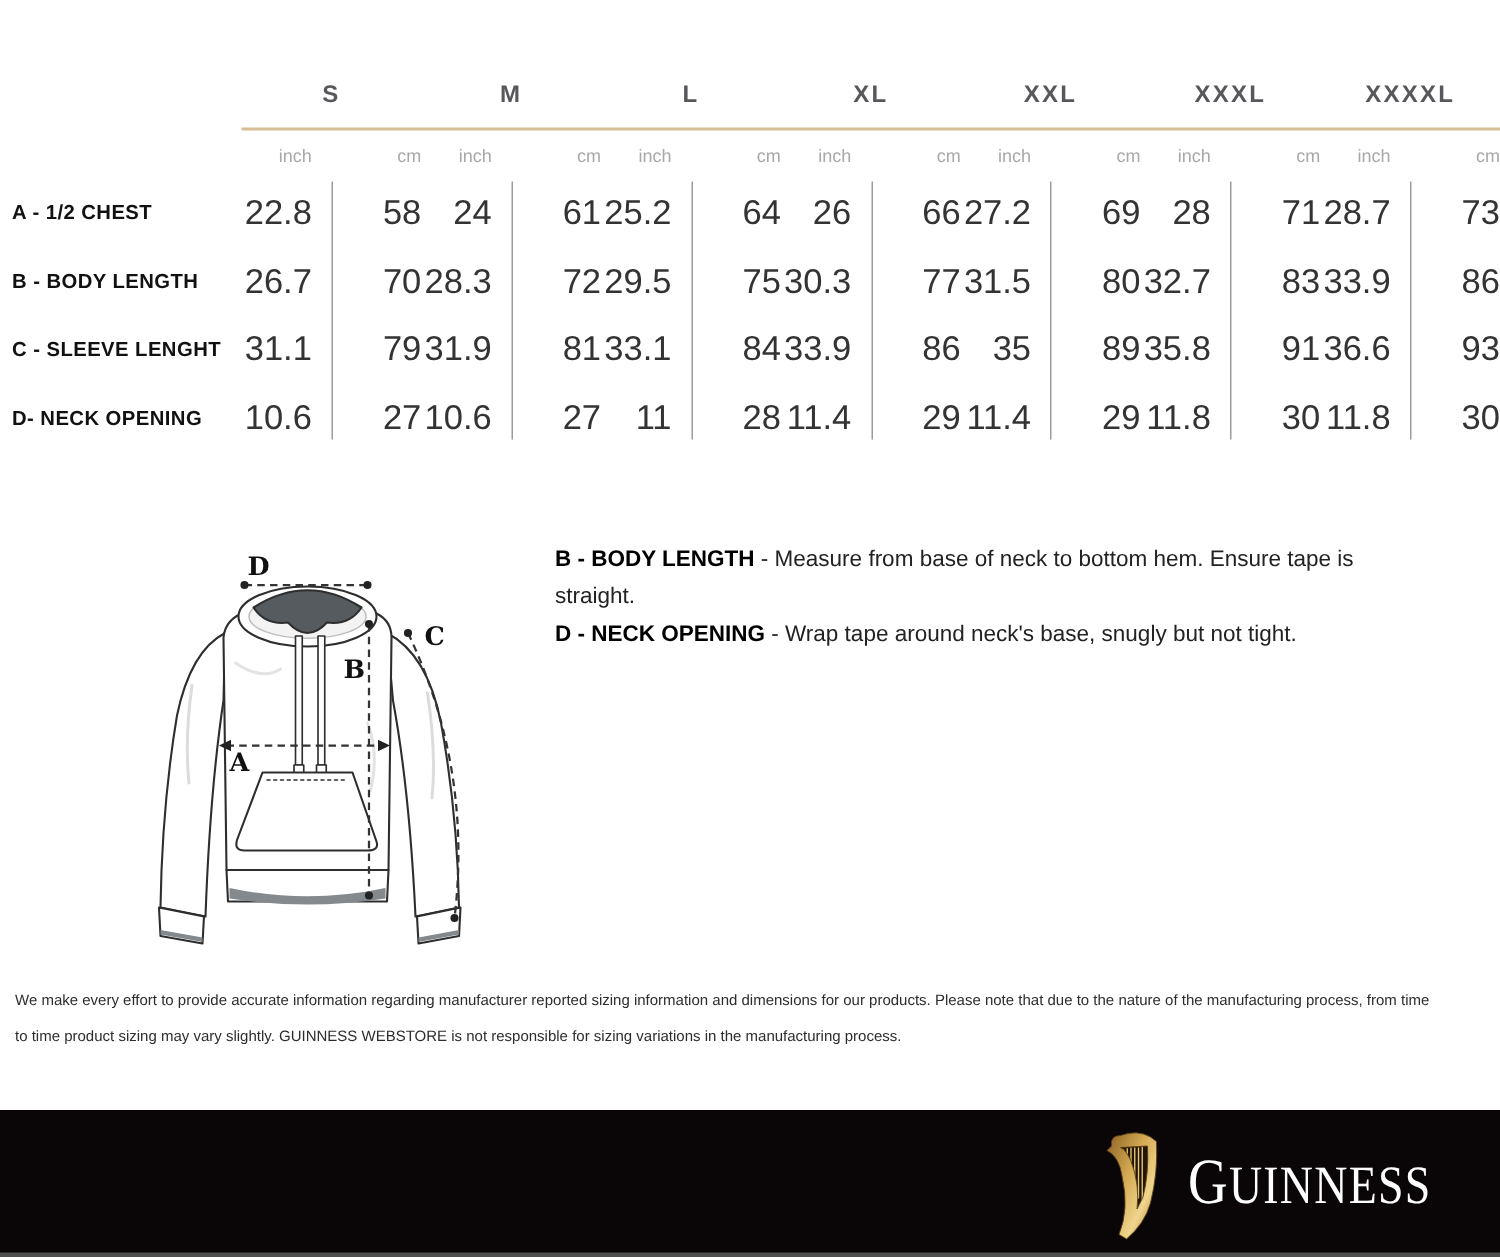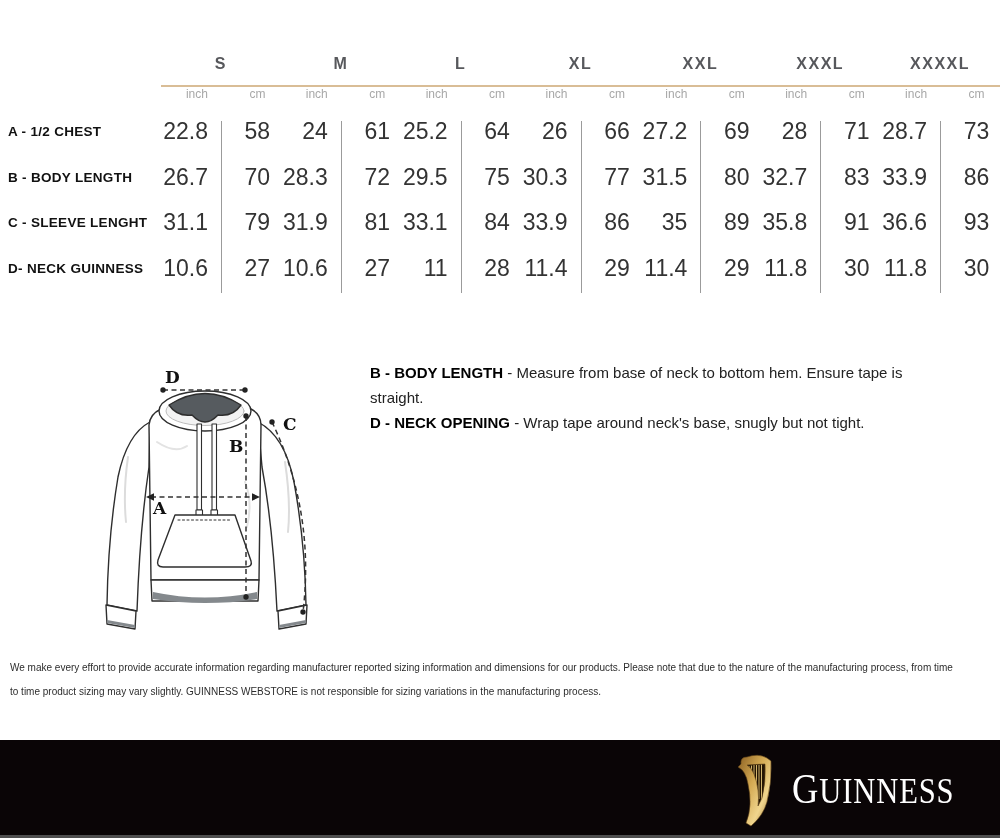--- a/index.html
+++ b/index.html
@@ -6,25 +6,25 @@
   .page{position:relative;width:1000px;height:838px;background:#fff;overflow:hidden;
         font-family:"Liberation Sans",sans-serif;}
 
   
   .size-table{position:absolute;top:55px;left:0;width:1000px;height:248px;}
   .thead{display:flex;}
   .label-cell{flex:0 0 161px;box-sizing:border-box;}
   .sizes-row{flex:1;display:flex;border-bottom:2px solid #d9bd96;padding-bottom:12px;}
   .size-name{flex:1;text-align:center;font-size:16px;font-weight:bold;color:#57585c;
              letter-spacing:1.5px;}
-  .subhead{display:flex;}
+  .subhead{display:flex;margin-top:10px;}
   .group{flex:1;display:flex;}
   .half{width:50%;box-sizing:border-box;}
   .inch{text-align:right;padding-right:13px;}
-  .cm{text-align:center;padding-left:13px;}
+  .cm{text-align:right;padding-left:13px;}
   .unit{font-size:12px;color:#a8a8a8;}
   .tbody{margin-top:8px;}
   .trow{display:flex;align-items:center;height:45.5px;}
   .val{font-size:23px;color:#333;}
   .row-label{font-size:13.5px;font-weight:bold;color:#111;letter-spacing:.3px;
              padding-left:8px;display:flex;align-items:center;}
   .vdivider{position:absolute;top:66px;height:172px;width:1px;background:#9b9b9b;}
 
   
   .diagram{position:absolute;left:95px;top:362px;width:240px;height:295px;}
@@ -187,21 +187,21 @@
           <div class="group">
             <div class="half val inch">35.8</div>
             <div class="half val cm">91</div>
           </div>
           <div class="group">
             <div class="half val inch">36.6</div>
             <div class="half val cm">93</div>
           </div>
         </div>
         <div class="trow">
-          <div class="label-cell row-label">D- NECK GUINNESS</div>
+          <div class="label-cell row-label">D- NECK OPENING</div>
           <div class="group">
             <div class="half val inch">10.6</div>
             <div class="half val cm">27</div>
           </div>
           <div class="group">
             <div class="half val inch">10.6</div>
             <div class="half val cm">27</div>
           </div>
           <div class="group">
             <div class="half val inch">11</div>

